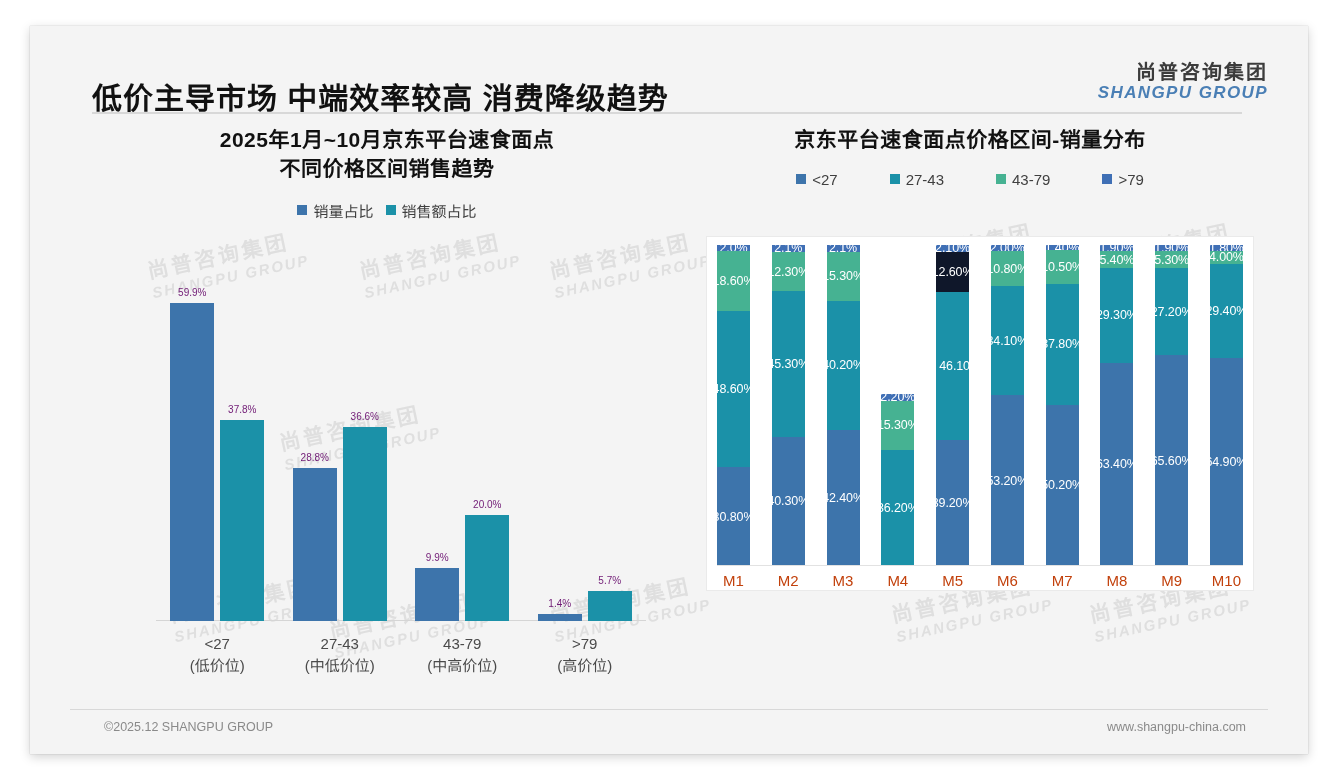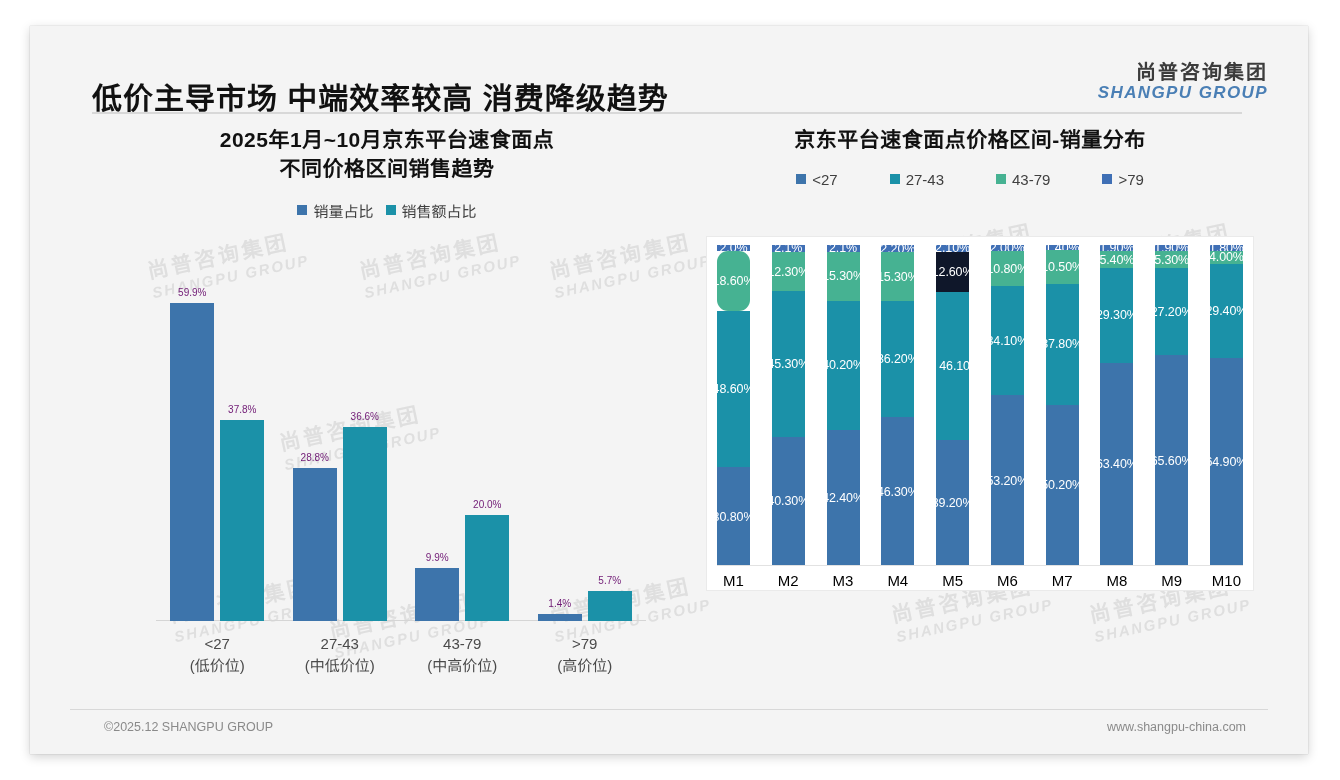--- a/index.html
+++ b/index.html
@@ -149,21 +149,21 @@
     display: flex; align-items: center; justify-content: center;
   }
   .seg-label {
     font-size: 12.5px; color: #ffffff;
     white-space: nowrap;
     letter-spacing: -.1px;
   }
   .month-label {
     position: absolute; top: 100%; margin-top: 6px;
     left: 50%; transform: translateX(-50%);
-    font-size: 15px; color: #000000;
+    font-size: 15px; color: #c2410c;
   }
   #stack-axis {
     position: absolute; left: 10px; right: 10px; bottom: 24px;
     height: 1px; background: #e2e2e2;
   }
 
   
   #footer-rule {
     position: absolute; left: 40px; bottom: 44px;
     width: 1198px; height: 1px; background: #d8d8d8;
@@ -294,21 +294,21 @@
           <span class="legend-label">&gt;79</span>
         </div>
       </div>
 
     <div id="stack-plot">
       <div id="stack-inner">
           <div class="stack-col">
             <div class="seg" style="height: 2%; background: rgb(63, 111, 181);">
               <span class="seg-label">2.0%</span>
             </div>
-            <div class="seg" style="height: 18.6%; background: rgb(70, 178, 146); border-radius: 11px;">
+            <div class="seg" style="height: 18.6%; background: rgb(70, 178, 146);">
               <span class="seg-label">18.60%</span>
             </div>
             <div class="seg" style="height: 48.6%; background: rgb(27, 145, 168);">
               <span class="seg-label">48.60%</span>
             </div>
             <div class="seg" style="height: 30.8%; background: rgb(61, 116, 171);">
               <span class="seg-label">30.80%</span>
             </div>
             <div class="month-label">M1</div>
           </div>
@@ -344,23 +344,20 @@
           </div>
           <div class="stack-col">
             <div class="seg" style="height: 2.2%; background: rgb(63, 111, 181);">
               <span class="seg-label">2.20%</span>
             </div>
             <div class="seg" style="height: 15.3%; background: rgb(70, 178, 146);">
               <span class="seg-label">15.30%</span>
             </div>
             <div class="seg" style="height: 36.2%; background: rgb(27, 145, 168);">
               <span class="seg-label">36.20%</span>
-            </div>
-            <div class="seg" style="height: 46.3%; background: rgb(61, 116, 171);">
-              <span class="seg-label">46.30%</span>
             </div>
             <div class="month-label">M4</div>
           </div>
           <div class="stack-col">
             <div class="seg" style="height: 2.1%; background: rgb(63, 111, 181);">
               <span class="seg-label">2.10%</span>
             </div>
             <div class="seg" style="height: 12.6%; background: #0f172a;">
               <span class="seg-label">12.60%</span>
             </div>

